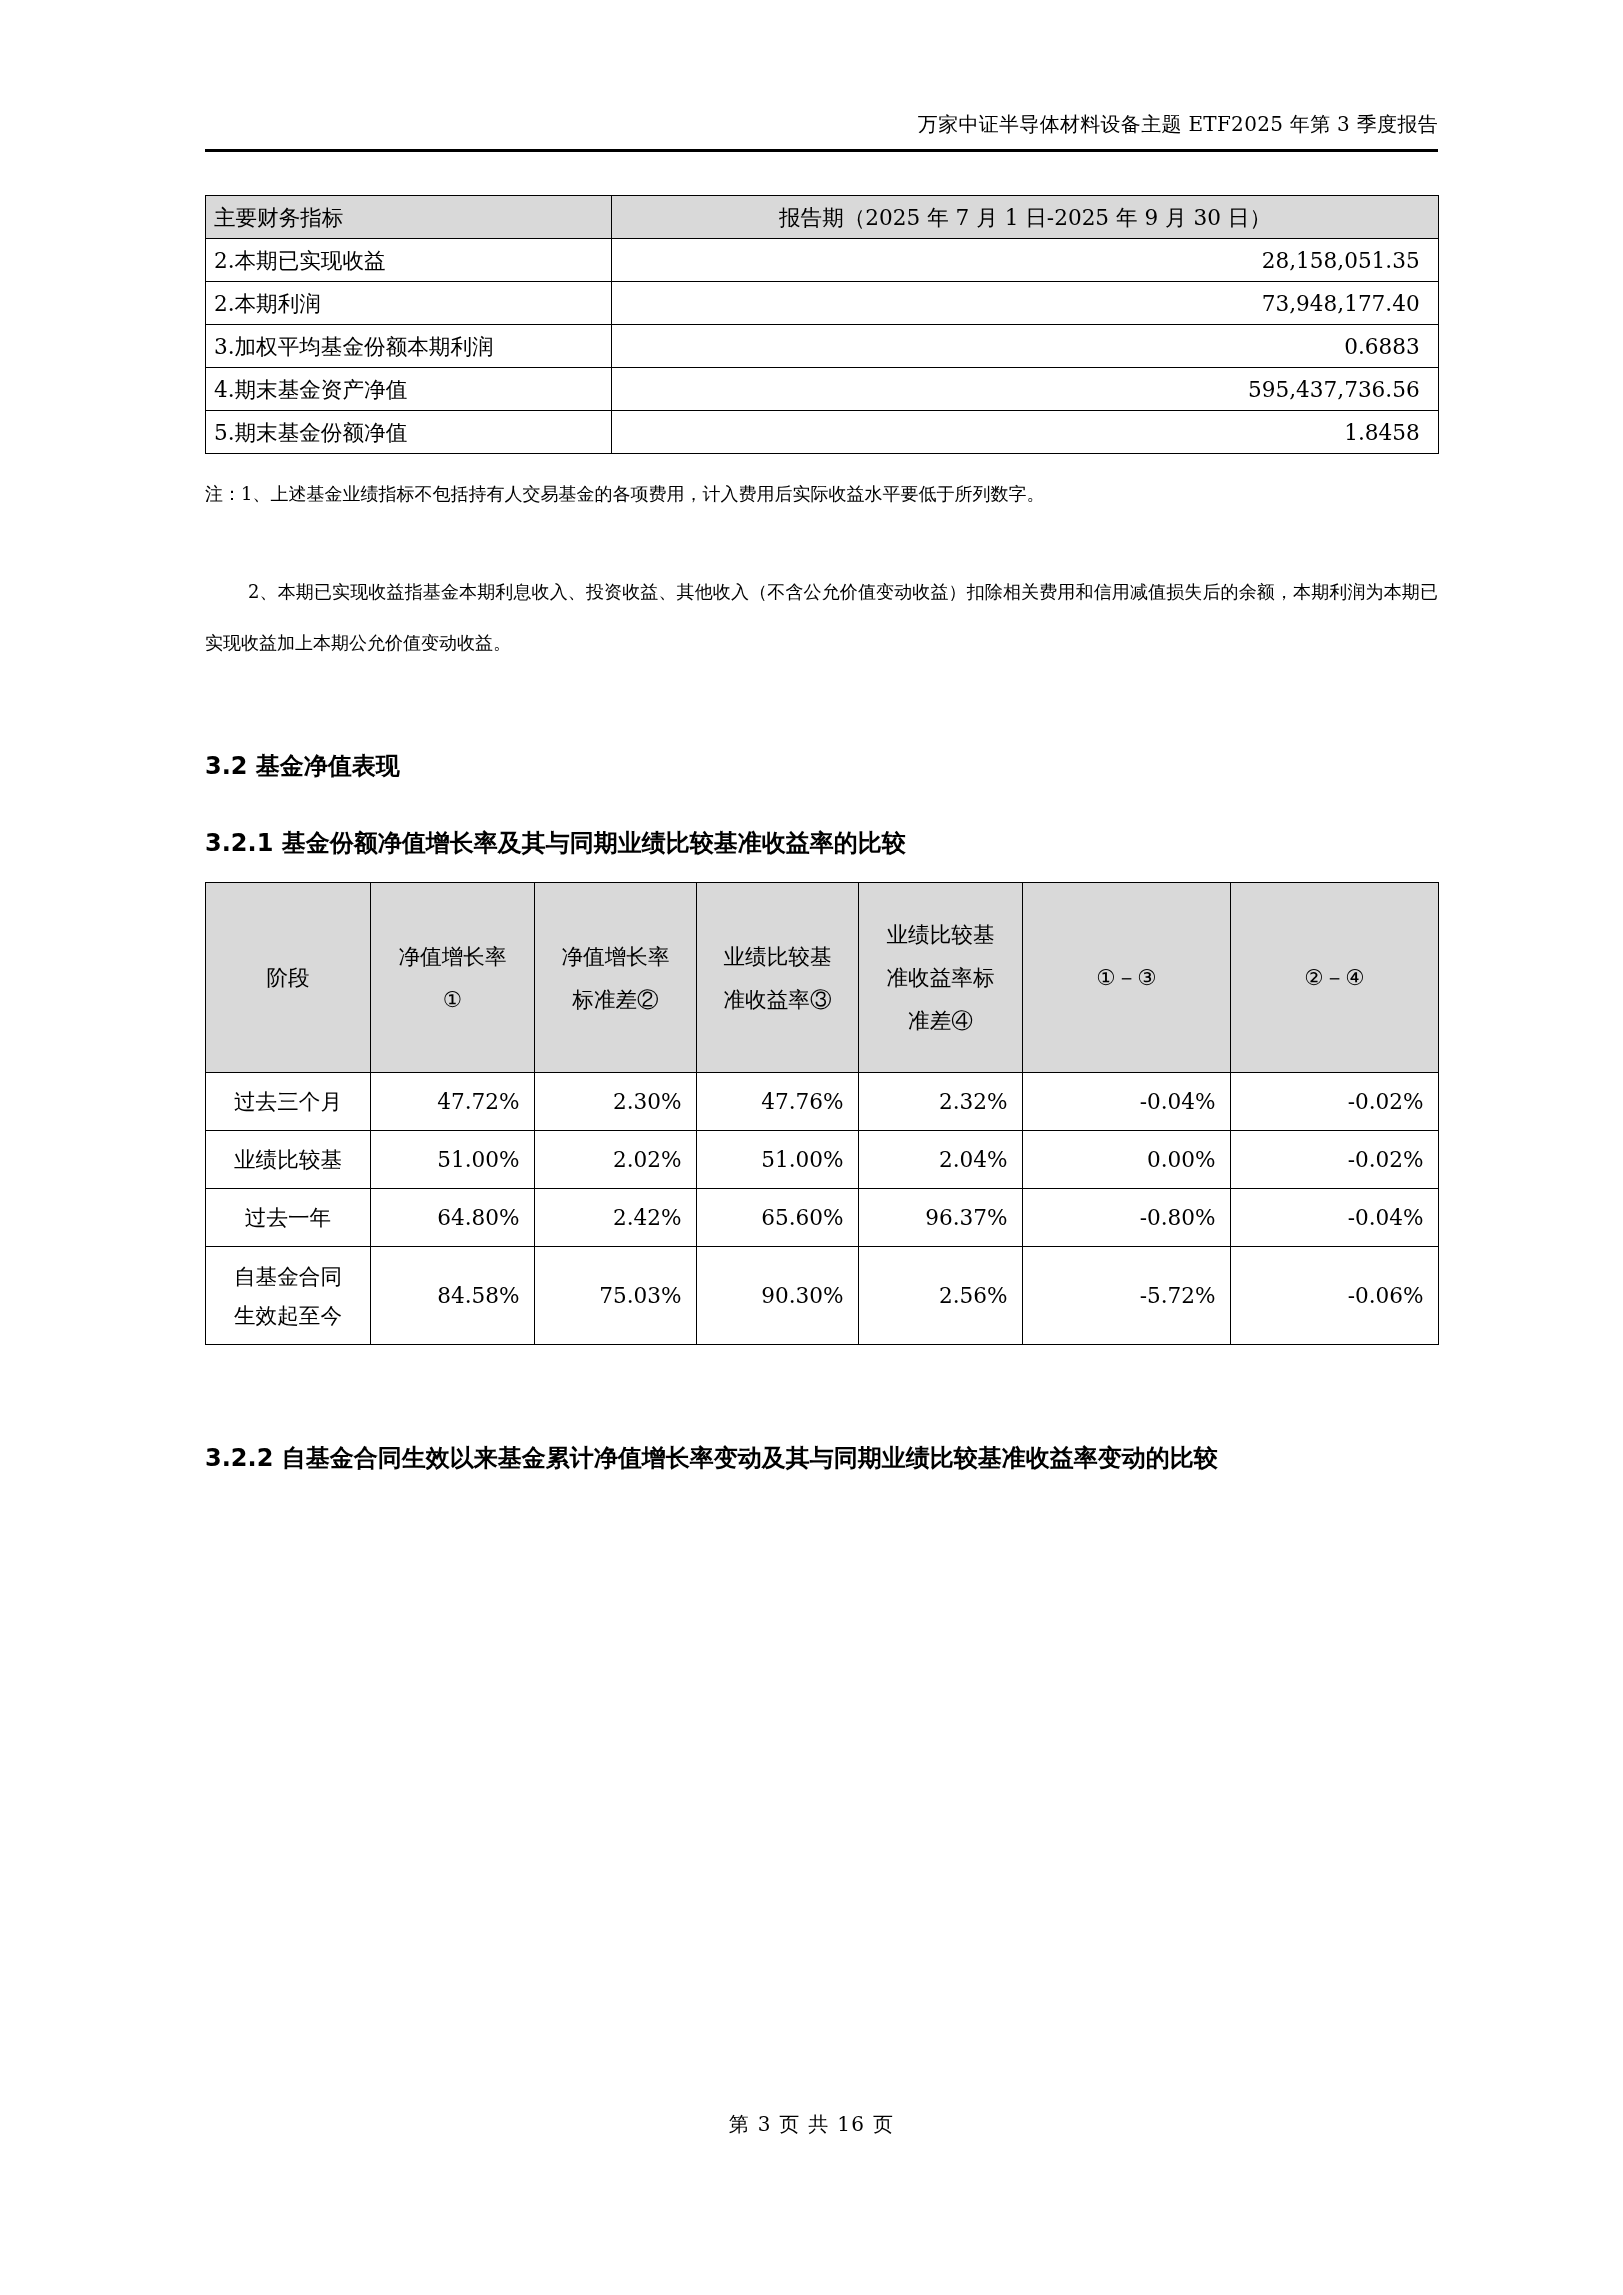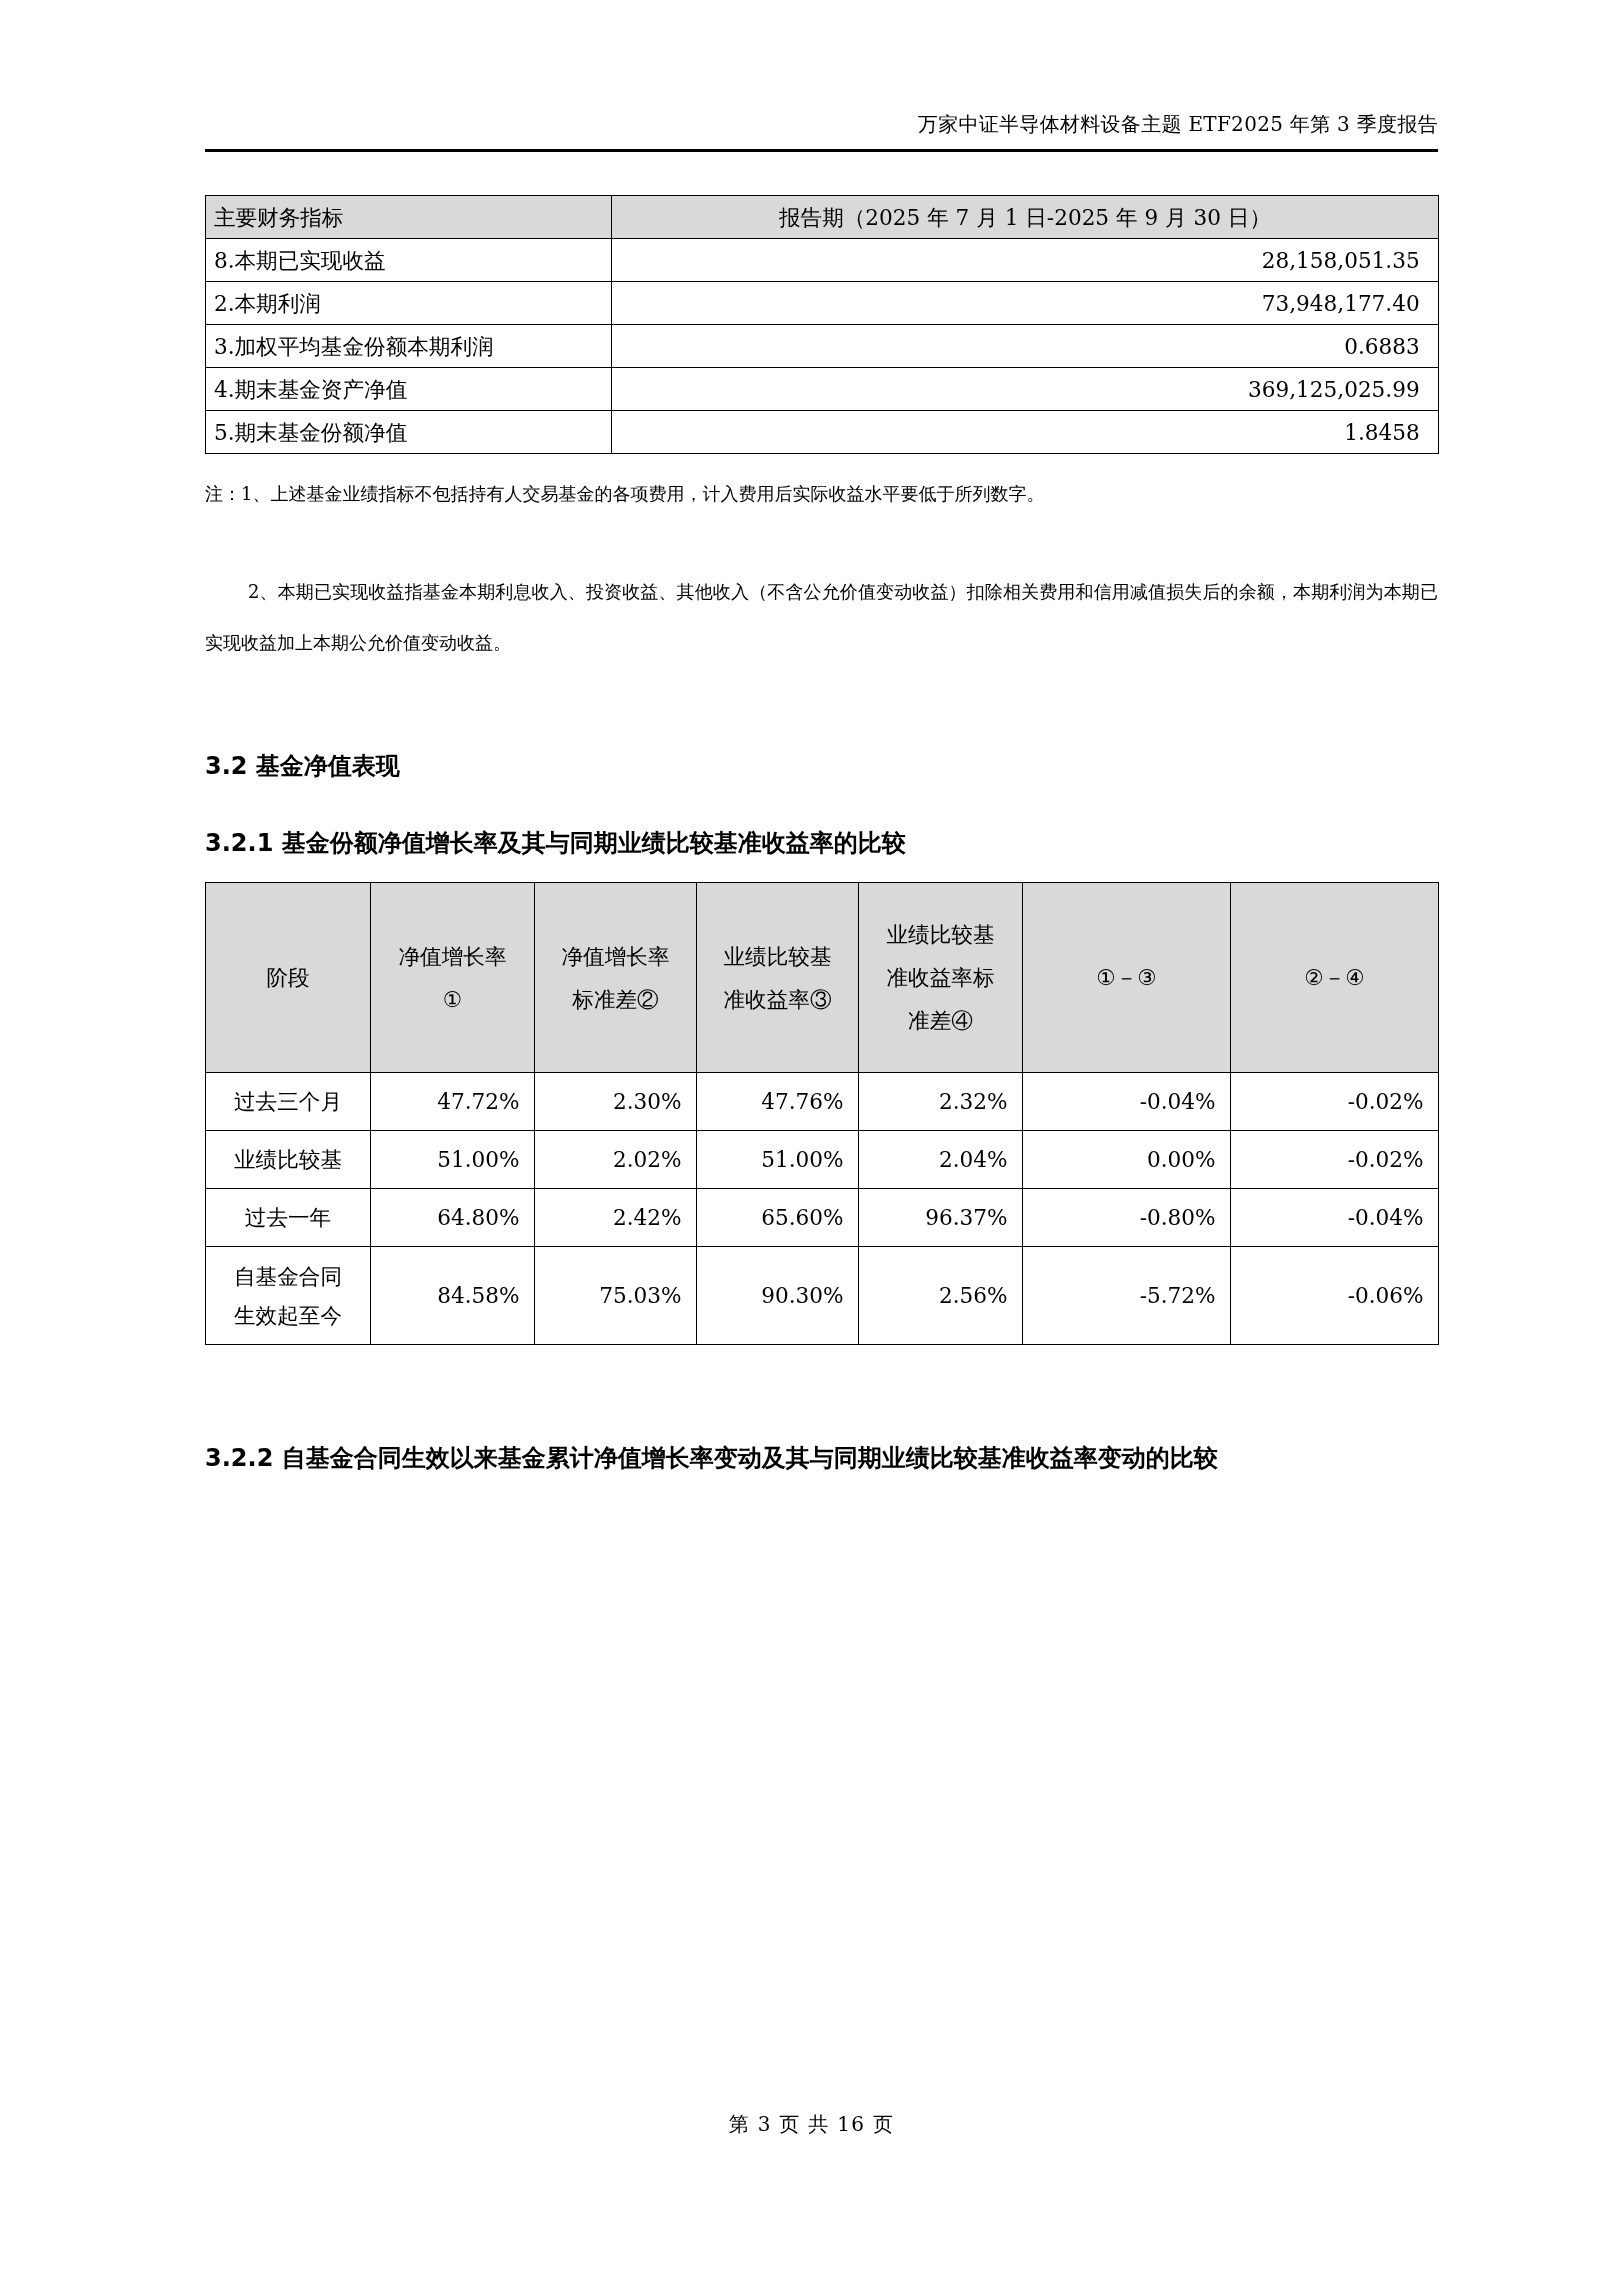--- a/index.html
+++ b/index.html
@@ -150,34 +150,34 @@
       <col class="c-value">
     </colgroup>
     <thead>
       <tr>
         <th class="hdr-cell th-label">主要财务指标</th>
         <th class="hdr-cell th-value">报告期（2025 年 7 月 1 日-2025 年 9 月 30 日）</th>
       </tr>
     </thead>
     <tbody>
       <tr>
-        <td class="td-label">8.本期已实现收益</td>
+        <td class="td-label">2.本期已实现收益</td>
         <td class="td-value">28,158,051.35</td>
       </tr>
       <tr>
         <td class="td-label">2.本期利润</td>
         <td class="td-value">73,948,177.40</td>
       </tr>
       <tr>
         <td class="td-label">3.加权平均基金份额本期利润</td>
         <td class="td-value">0.6883</td>
       </tr>
       <tr>
         <td class="td-label">4.期末基金资产净值</td>
-        <td class="td-value">369,125,025.99</td>
+        <td class="td-value">595,437,736.56</td>
       </tr>
       <tr>
         <td class="td-label">5.期末基金份额净值</td>
         <td class="td-value">1.8458</td>
       </tr>
     </tbody>
   </table>
 
   <div class="note note-1">注：1、上述基金业绩指标不包括持有人交易基金的各项费用，计入费用后实际收益水平要低于所列数字。</div>
   <div class="note note-2">2、本期已实现收益指基金本期利息收入、投资收益、其他收入（不含公允价值变动收益）扣除相关费用和信用减值损失后的余额，本期利润为本期已实现收益加上本期公允价值变动收益。</div>

